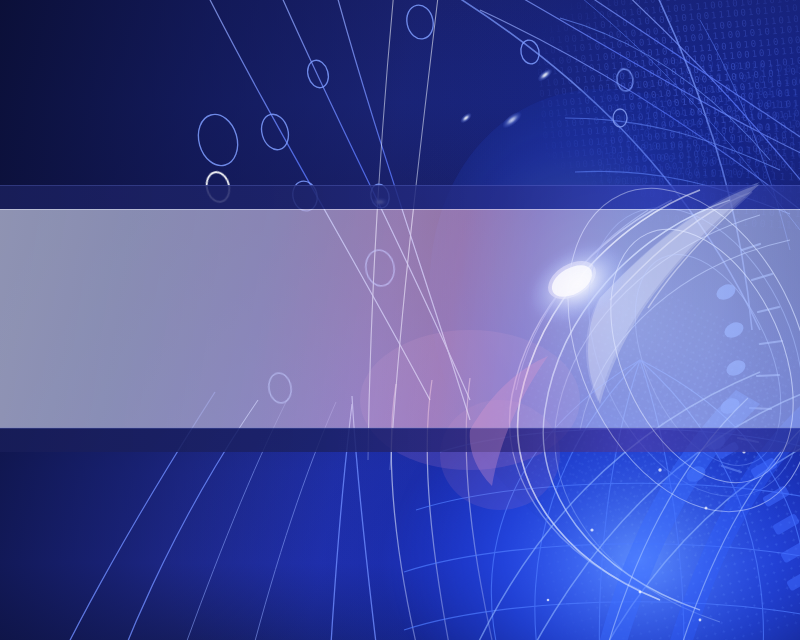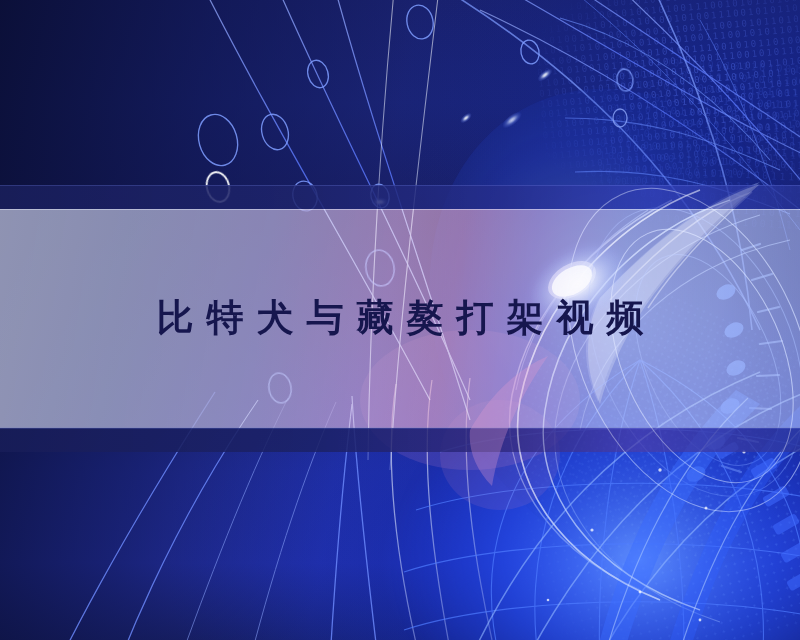--- a/index.html
+++ b/index.html
@@ -453,17 +453,14 @@
       </g>
       <g fill="none" stroke="#ffffff" stroke-width="1.0" opacity="0.34">
         <ellipse cx="690" cy="350" rx="110" ry="170" transform="rotate(-24 690 350)"></ellipse>
         <ellipse cx="702" cy="356" rx="80" ry="134" transform="rotate(-24 702 356)"></ellipse>
       </g>
 
       <path d="M 470,430 C 492,392 520,368 548,356 C 520,396 500,440 492,486 C 476,470 468,450 470,430 Z" fill="#e49ad0" opacity="0.30"></path>
     </g>
   </svg>
 
-  <div class="title-wrap">
-    <h1 class="title">比特犬与藏獒打架视频</h1>
-  </div>
 
 </div>
 
 </body></html>

